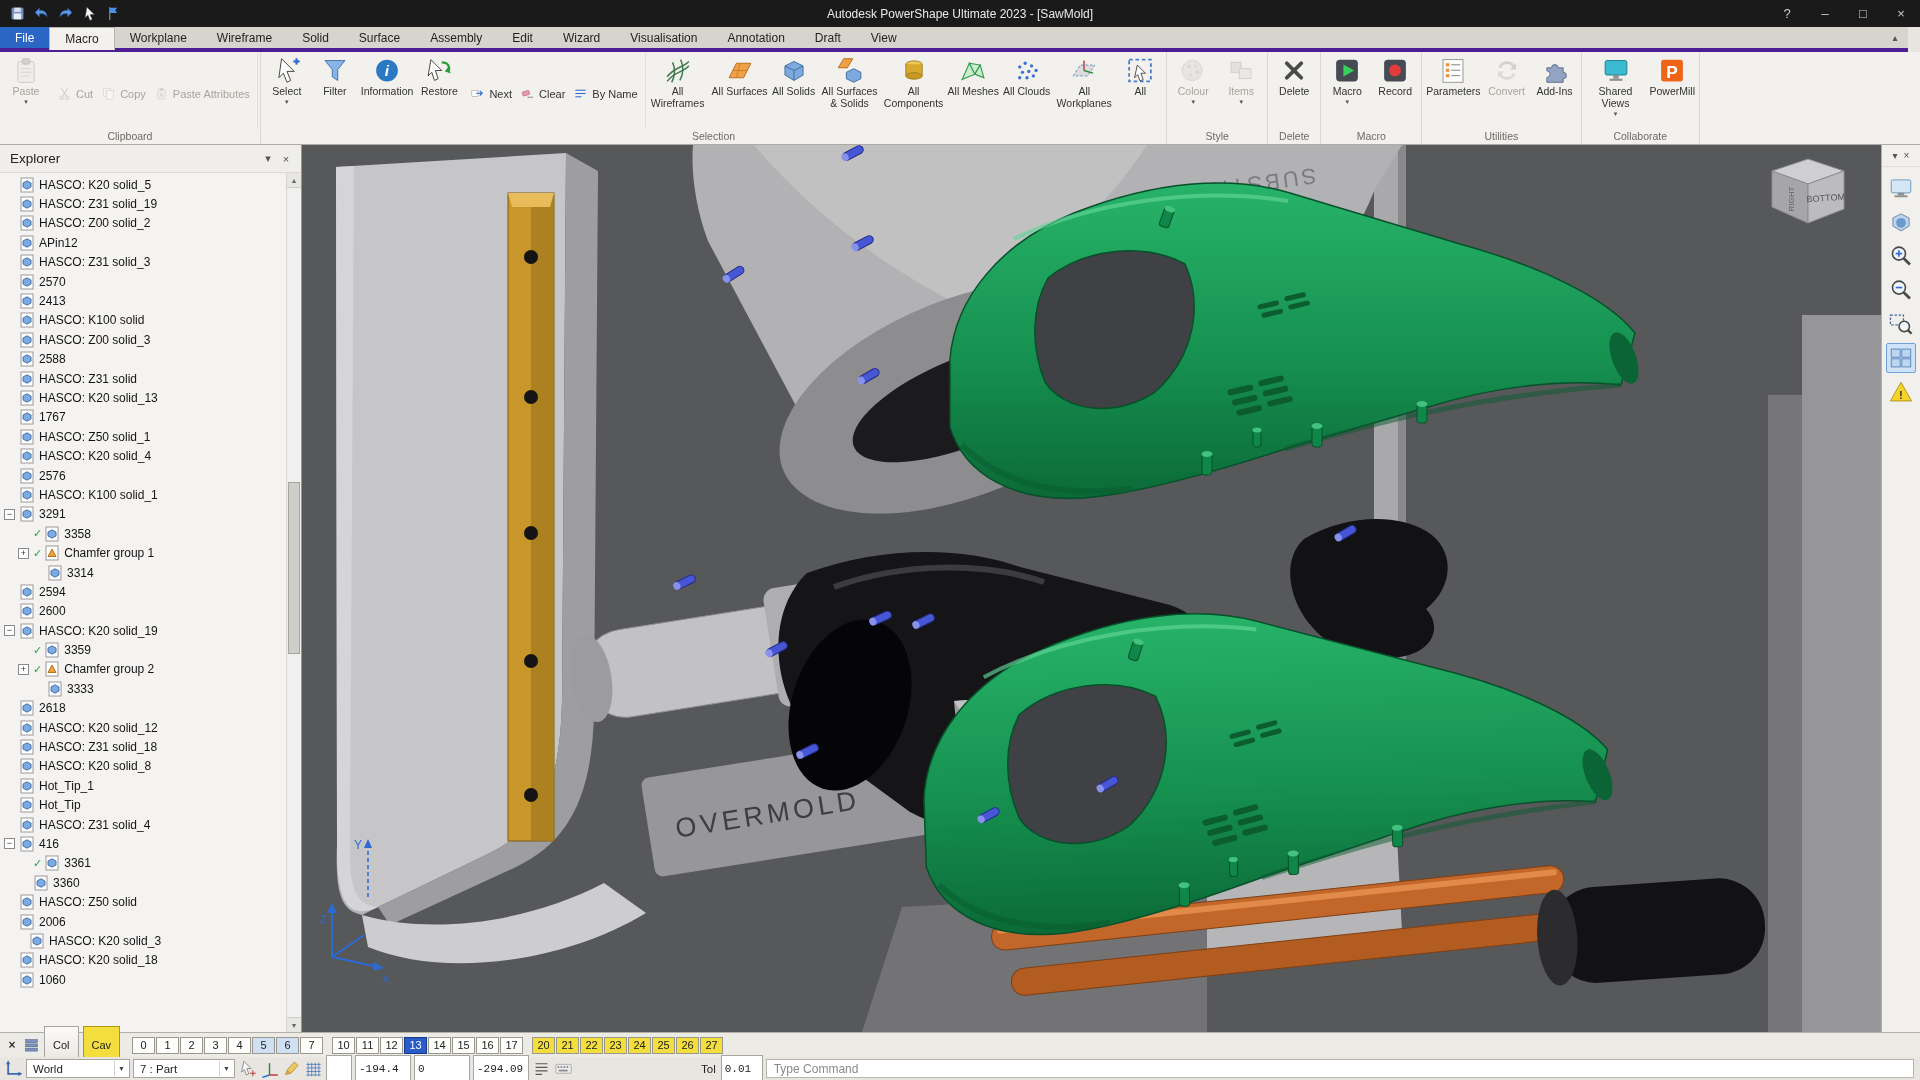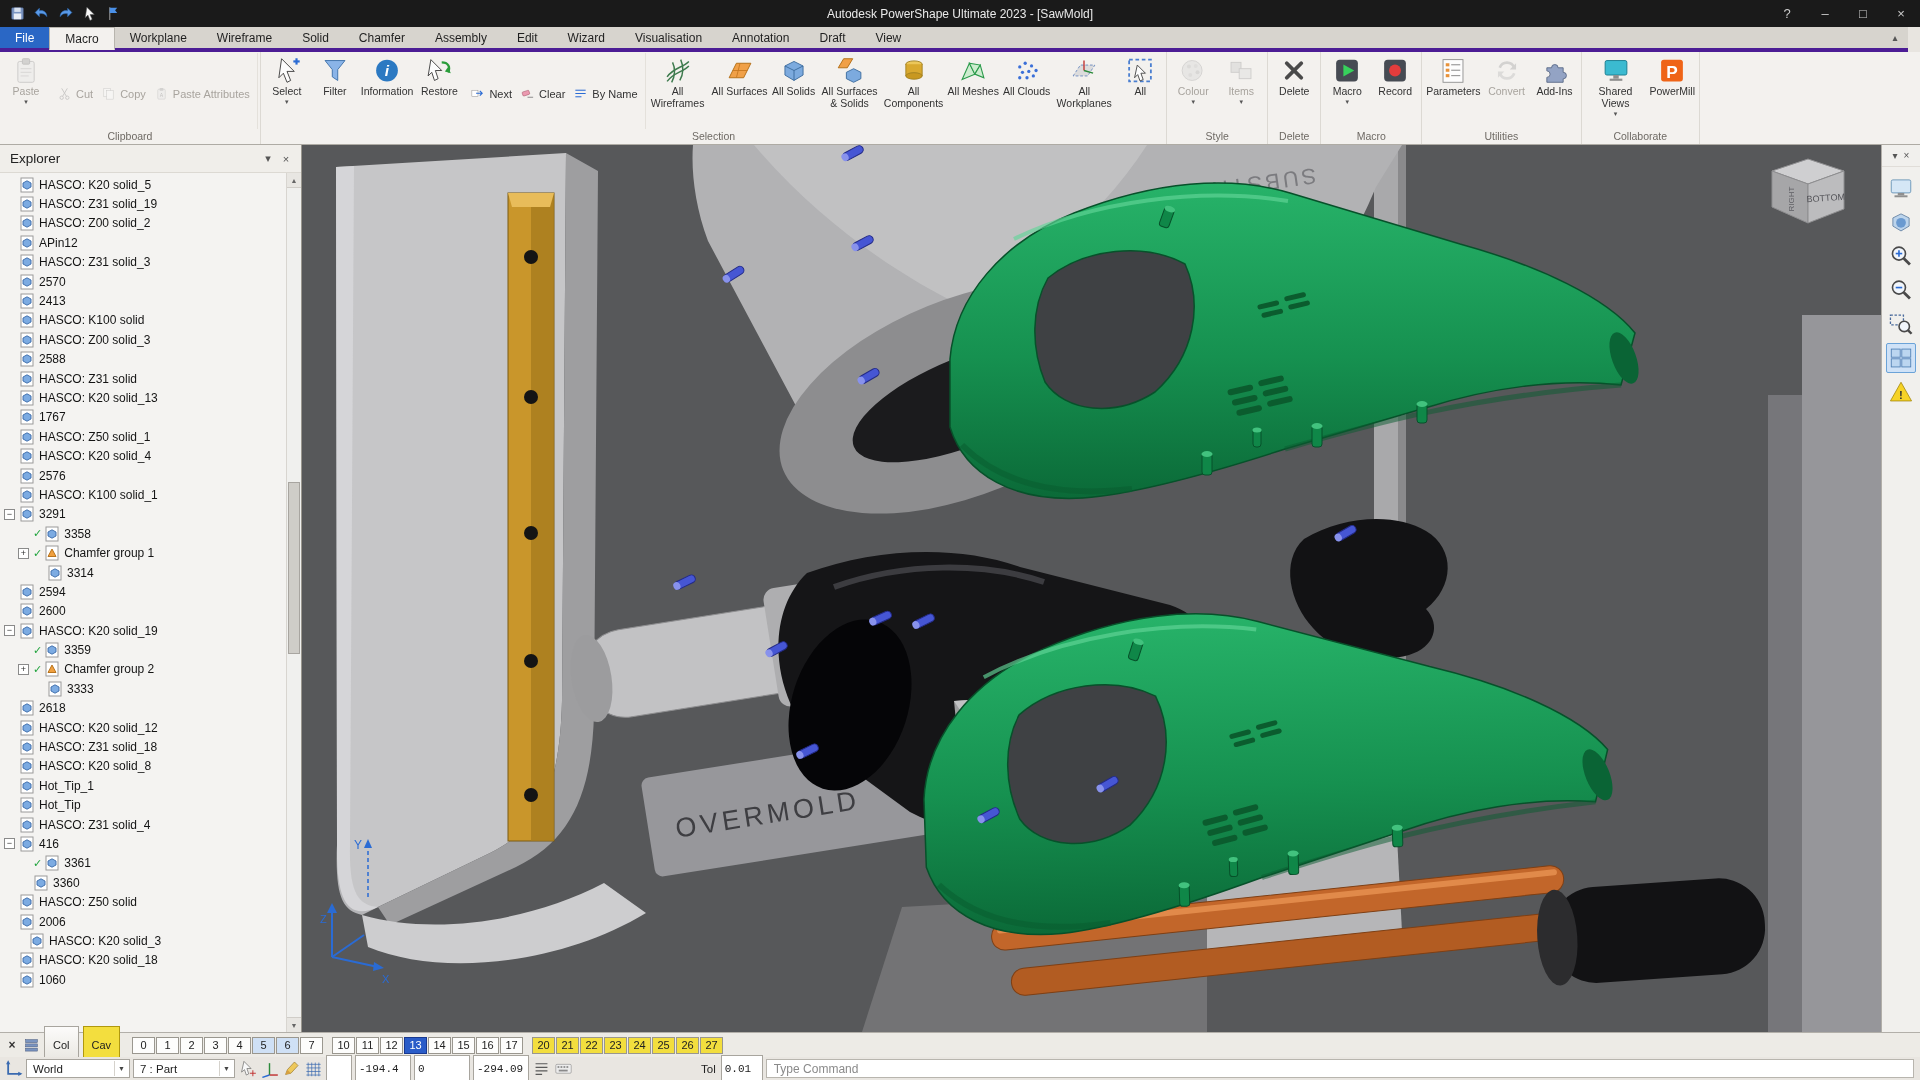--- a/index.html
+++ b/index.html
@@ -142,21 +142,21 @@
     <div class="wbtn">×</div>
   </div>
 </div>
 
 <div class="tabs" id="tabs">
     <div class="tab file">File</div>
     <div class="tab active">Macro</div>
     <div class="tab">Workplane</div>
     <div class="tab">Wireframe</div>
     <div class="tab">Solid</div>
-    <div class="tab">Chamfer</div>
+    <div class="tab">Surface</div>
     <div class="tab">Assembly</div>
     <div class="tab">Edit</div>
     <div class="tab">Wizard</div>
     <div class="tab">Visualisation</div>
     <div class="tab">Annotation</div>
     <div class="tab">Draft</div>
     <div class="tab">View</div>
     <div class="tabspacer"></div>
     <div class="collapse-ribbon">▴</div>
   </div>

